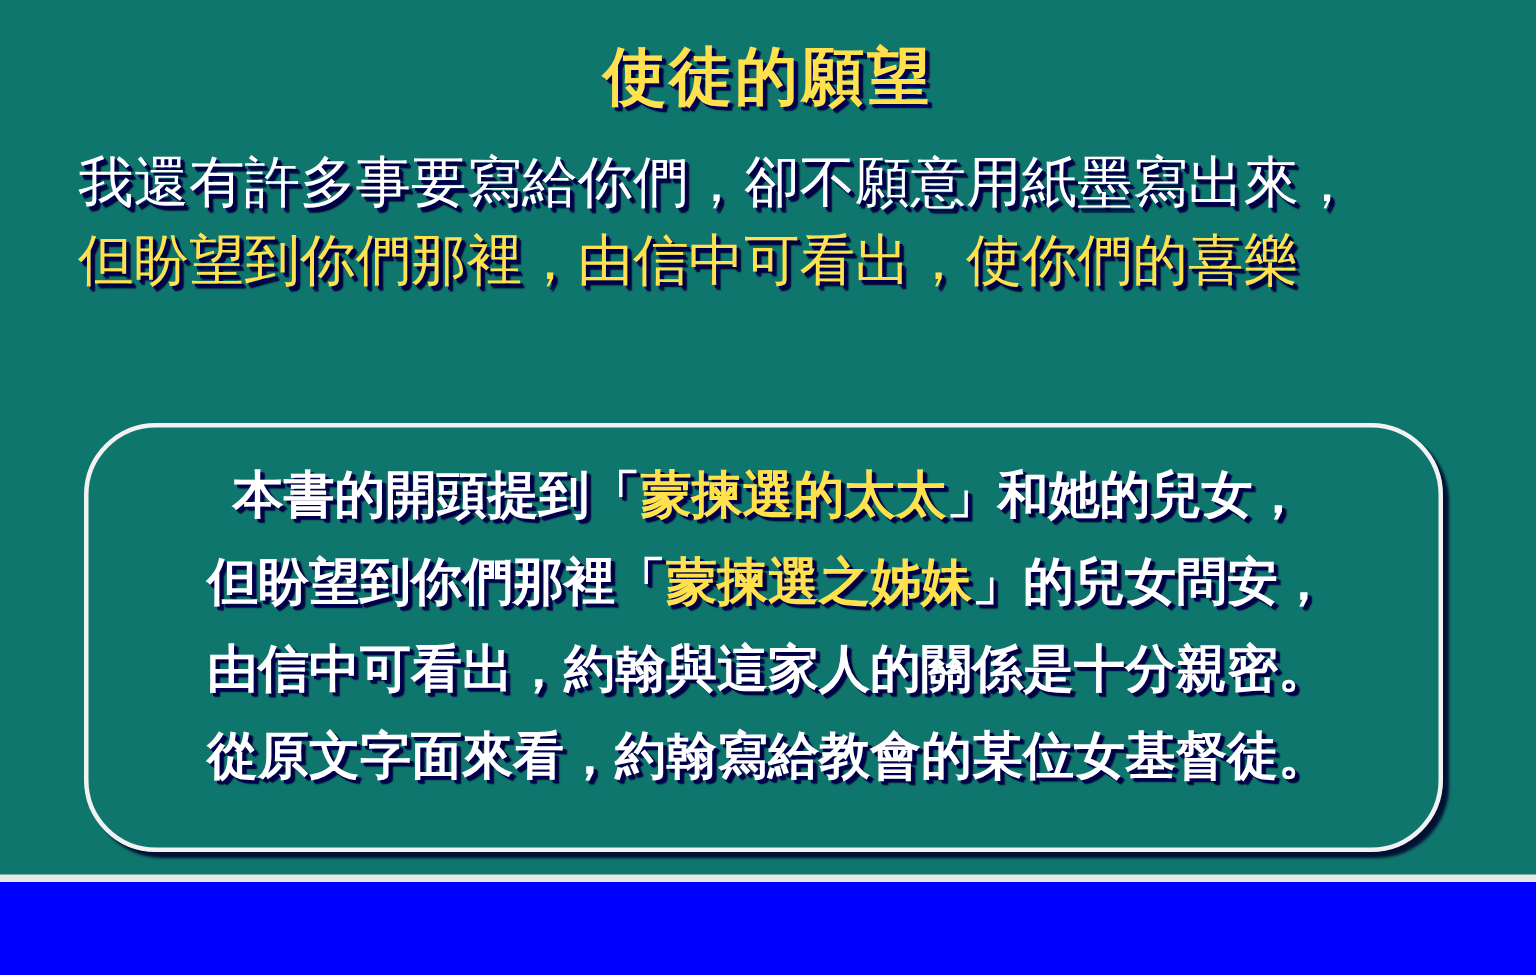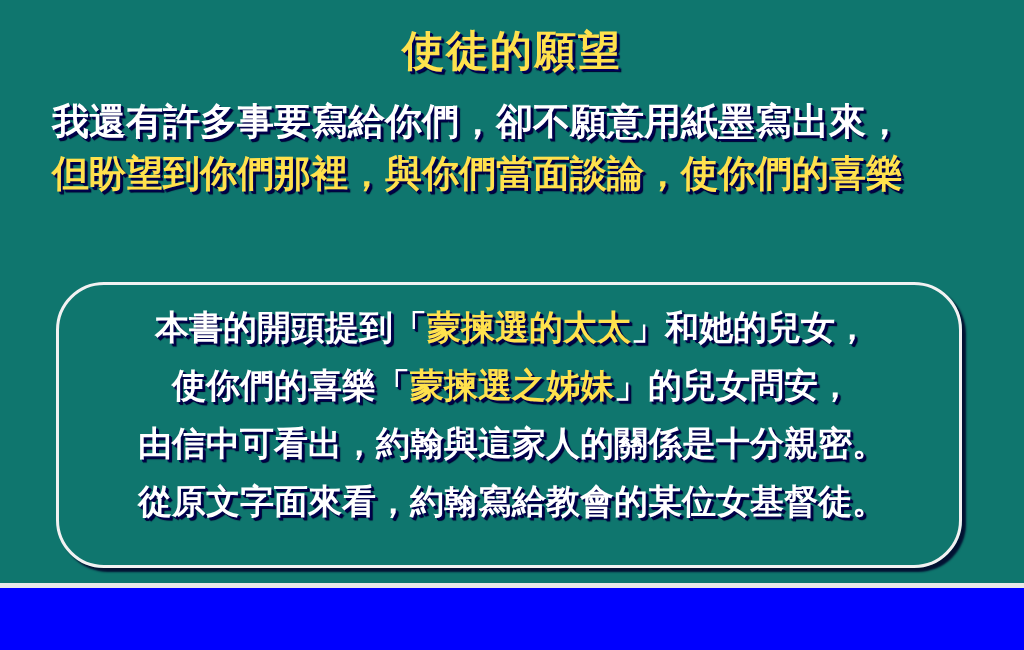--- a/index.html
+++ b/index.html
@@ -52,21 +52,21 @@
     white-space: nowrap;
   }
 
   
   #scripture {
     position: absolute;
     left: 52px;
     top: 96px;
     width: 926px;
     font-size: 37px;
-    font-weight: bold;
+    font-weight: normal;
     line-height: 52px;
     letter-spacing: 0px;
     white-space: nowrap;
   }
   .sline {
     height: 52px;
     white-space: nowrap;
   }
   .w {
     color: #ffffff;
@@ -82,21 +82,20 @@
     position: absolute;
     left: 56px;
     top: 282px;
     width: 906px;
     height: 286px;
     border: 3px solid #f2f2f2;
     border-radius: 48px;
     box-sizing: border-box;
     box-shadow: 4px 4px 2px rgba(0, 0, 40, 0.85);
     background: transparent;
-    font-family: Liberation Mono, monospace;
   }
   #callout-text {
     position: absolute;
     left: 0;
     top: 16px;
     width: 906px;
     text-align: center;
     font-size: 34px;
     font-weight: bold;
     line-height: 58px;
@@ -109,27 +108,27 @@
 </style>
 </head>
 <body>
 
 <div id="slide">
 
   <div id="title">使徒的願望</div>
 
   <div id="scripture">
       <div class="sline"><span class="w">我還有許多事要寫給你們，卻不願意用紙墨寫出來，</span></div>
-      <div class="sline"><span class="y">但盼望到你們那裡，與你們當面談論，使你們的喜樂</span></div>
+      <div class="sline"><span class="y">但盼望到你們那裡，由信中可看出，使你們的喜樂</span></div>
     </div>
 
   <div id="callout">
     <div id="callout-text">
         <div class="cline"><span class="w">本書的開頭提到「</span><span class="y">蒙揀選的太太</span><span class="w">」和她的兒女，</span></div>
-        <div class="cline"><span class="w">使你們的喜樂「</span><span class="y">蒙揀選之姊妹</span><span class="w">」的兒女問安，</span></div>
+        <div class="cline"><span class="w">但盼望到你們那裡「</span><span class="y">蒙揀選之姊妹</span><span class="w">」的兒女問安，</span></div>
         <div class="cline"><span class="w">由信中可看出，約翰與這家人的關係是十分親密。</span></div>
         <div class="cline"><span class="w">從原文字面來看，約翰寫給教會的某位女基督徒。</span></div>
       </div>
   </div>
 
   <div id="bottom-strip"></div>
 
 </div>
 
 </body></html>

